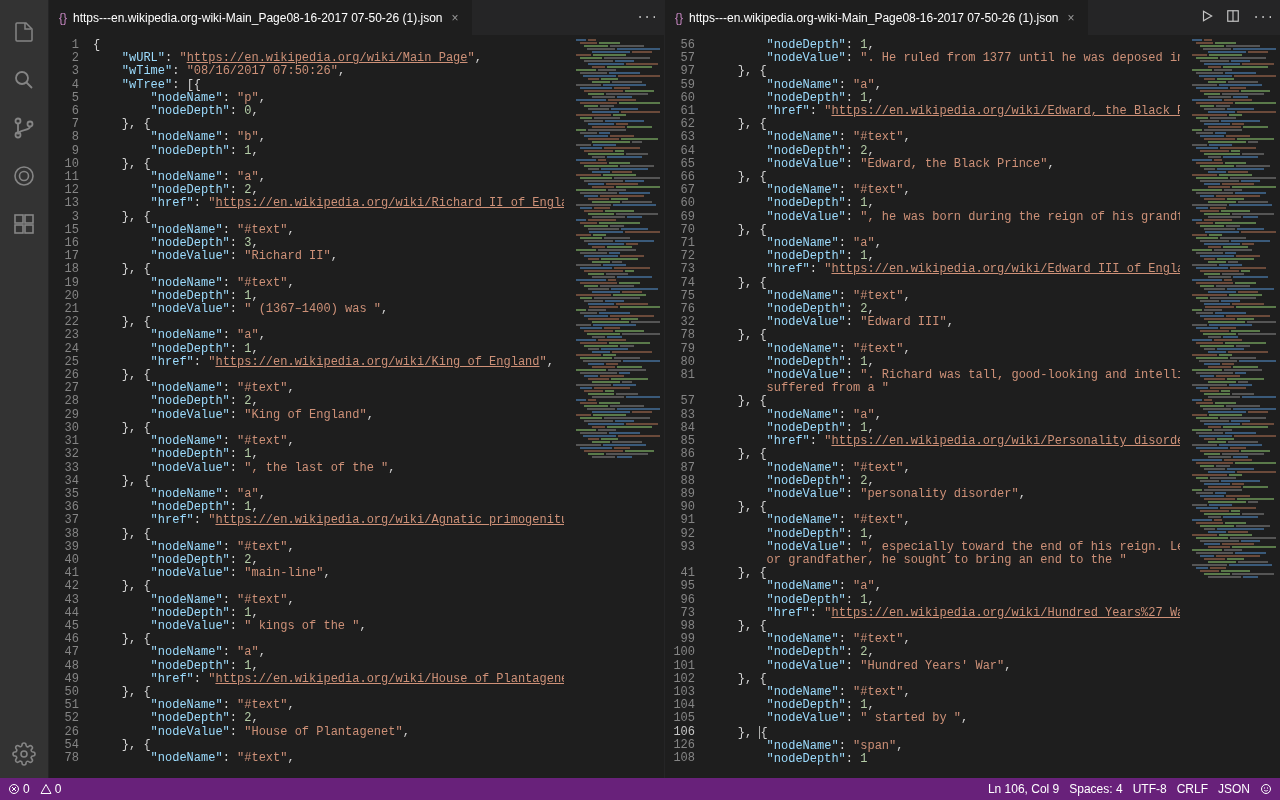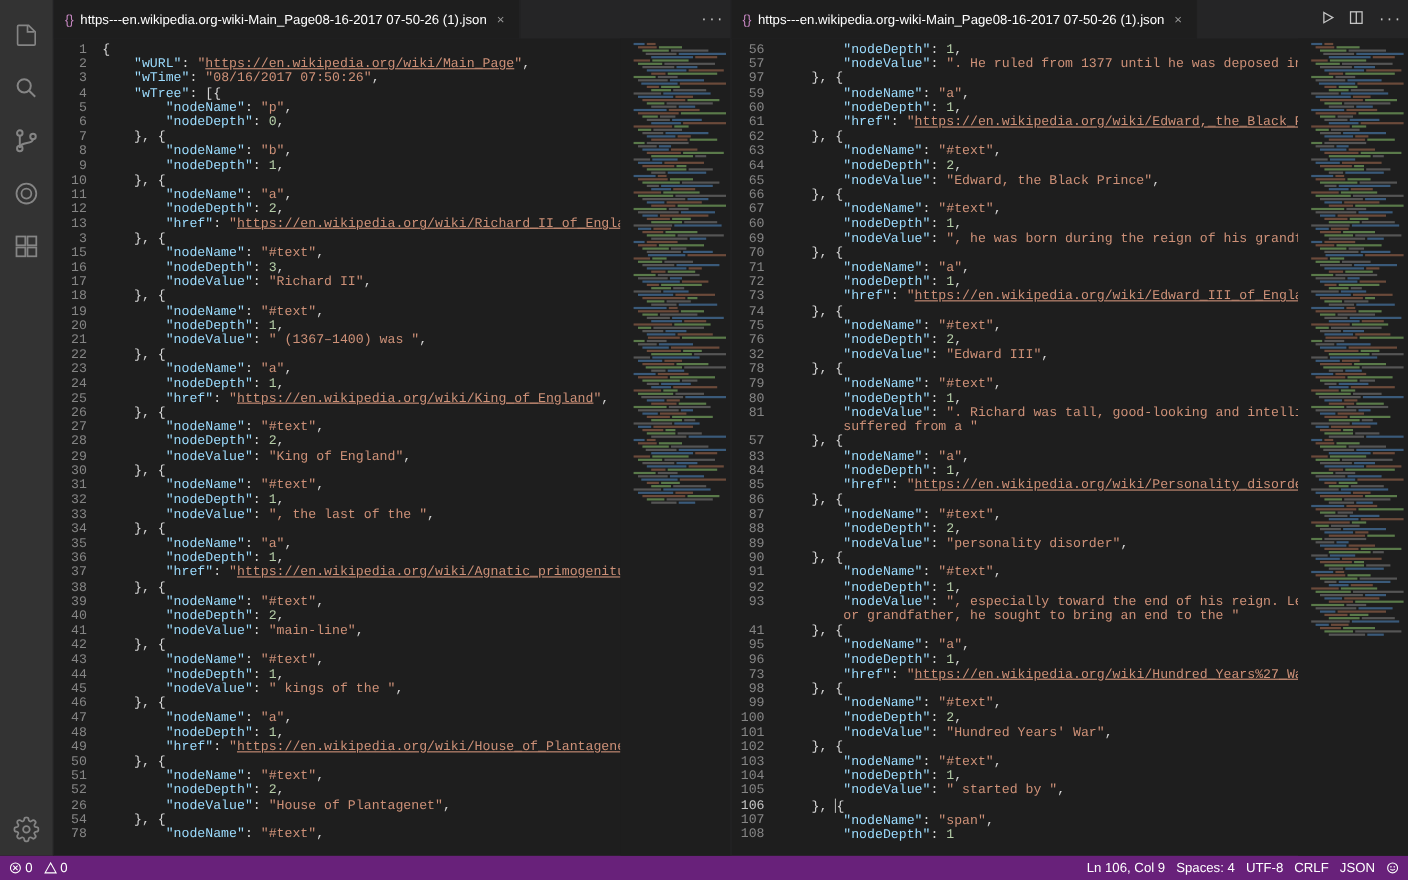--- a/index.html
+++ b/index.html
@@ -1017,21 +1017,21 @@
             <div>73</div>
             <div>98</div>
             <div>99</div>
             <div>100</div>
             <div>101</div>
             <div>102</div>
             <div>103</div>
             <div>104</div>
             <div>105</div>
             <div class="ln-current">106</div>
-            <div>107</div>
+            <div>126</div>
             <div>108</div>
           </div>
         <div class="code" id="code-right"><div>        <span class="k-key">"nodeDepth"</span><span class="k-punc">: </span><span class="k-num">1</span><span class="k-punc">,</span></div><div>        <span class="k-key">"nodeValue"</span><span class="k-punc">: </span><span class="k-str">". He ruled from 1377 until he was deposed in 1399. A son of "</span></div><div>    <span class="k-punc">}, {</span></div><div>        <span class="k-key">"nodeName"</span><span class="k-punc">: </span><span class="k-str">"a"</span><span class="k-punc">,</span></div><div>        <span class="k-key">"nodeDepth"</span><span class="k-punc">: </span><span class="k-num">1</span><span class="k-punc">,</span></div><div>        <span class="k-key">"href"</span><span class="k-punc">: </span><span class="k-str">"</span><span class="k-link">https://en.wikipedia.org/wiki/Edward,_the_Black_Prince</span></div><div>    <span class="k-punc">}, {</span></div><div>        <span class="k-key">"nodeName"</span><span class="k-punc">: </span><span class="k-str">"#text"</span><span class="k-punc">,</span></div><div>        <span class="k-key">"nodeDepth"</span><span class="k-punc">: </span><span class="k-num">2</span><span class="k-punc">,</span></div><div>        <span class="k-key">"nodeValue"</span><span class="k-punc">: </span><span class="k-str">"Edward, the Black Prince"</span><span class="k-punc">,</span></div><div>    <span class="k-punc">}, {</span></div><div>        <span class="k-key">"nodeName"</span><span class="k-punc">: </span><span class="k-str">"#text"</span><span class="k-punc">,</span></div><div>        <span class="k-key">"nodeDepth"</span><span class="k-punc">: </span><span class="k-num">1</span><span class="k-punc">,</span></div><div>        <span class="k-key">"nodeValue"</span><span class="k-punc">: </span><span class="k-str">", he was born during the reign of his grandfather, "</span></div><div>    <span class="k-punc">}, {</span></div><div>        <span class="k-key">"nodeName"</span><span class="k-punc">: </span><span class="k-str">"a"</span><span class="k-punc">,</span></div><div>        <span class="k-key">"nodeDepth"</span><span class="k-punc">: </span><span class="k-num">1</span><span class="k-punc">,</span></div><div>        <span class="k-key">"href"</span><span class="k-punc">: </span><span class="k-str">"</span><span class="k-link">https://en.wikipedia.org/wiki/Edward_III_of_England</span></div><div>    <span class="k-punc">}, {</span></div><div>        <span class="k-key">"nodeName"</span><span class="k-punc">: </span><span class="k-str">"#text"</span><span class="k-punc">,</span></div><div>        <span class="k-key">"nodeDepth"</span><span class="k-punc">: </span><span class="k-num">2</span><span class="k-punc">,</span></div><div>        <span class="k-key">"nodeValue"</span><span class="k-punc">: </span><span class="k-str">"Edward III"</span><span class="k-punc">,</span></div><div>    <span class="k-punc">}, {</span></div><div>        <span class="k-key">"nodeName"</span><span class="k-punc">: </span><span class="k-str">"#text"</span><span class="k-punc">,</span></div><div>        <span class="k-key">"nodeDepth"</span><span class="k-punc">: </span><span class="k-num">1</span><span class="k-punc">,</span></div><div>        <span class="k-key">"nodeValue"</span><span class="k-punc">: </span><span class="k-str">". Richard was tall, good-looking and intelligent, but he may have</span></div><div>        <span class="k-str">suffered from a "</span></div><div>    <span class="k-punc">}, {</span></div><div>        <span class="k-key">"nodeName"</span><span class="k-punc">: </span><span class="k-str">"a"</span><span class="k-punc">,</span></div><div>        <span class="k-key">"nodeDepth"</span><span class="k-punc">: </span><span class="k-num">1</span><span class="k-punc">,</span></div><div>        <span class="k-key">"href"</span><span class="k-punc">: </span><span class="k-str">"</span><span class="k-link">https://en.wikipedia.org/wiki/Personality_disorder</span></div><div>    <span class="k-punc">}, {</span></div><div>        <span class="k-key">"nodeName"</span><span class="k-punc">: </span><span class="k-str">"#text"</span><span class="k-punc">,</span></div><div>        <span class="k-key">"nodeDepth"</span><span class="k-punc">: </span><span class="k-num">2</span><span class="k-punc">,</span></div><div>        <span class="k-key">"nodeValue"</span><span class="k-punc">: </span><span class="k-str">"personality disorder"</span><span class="k-punc">,</span></div><div>    <span class="k-punc">}, {</span></div><div>        <span class="k-key">"nodeName"</span><span class="k-punc">: </span><span class="k-str">"#text"</span><span class="k-punc">,</span></div><div>        <span class="k-key">"nodeDepth"</span><span class="k-punc">: </span><span class="k-num">1</span><span class="k-punc">,</span></div><div>        <span class="k-key">"nodeValue"</span><span class="k-punc">: </span><span class="k-str">", especially toward the end of his reign. Less warlike than his father</span></div><div>        <span class="k-str">or grandfather, he sought to bring an end to the "</span></div><div>    <span class="k-punc">}, {</span></div><div>        <span class="k-key">"nodeName"</span><span class="k-punc">: </span><span class="k-str">"a"</span><span class="k-punc">,</span></div><div>        <span class="k-key">"nodeDepth"</span><span class="k-punc">: </span><span class="k-num">1</span><span class="k-punc">,</span></div><div>        <span class="k-key">"href"</span><span class="k-punc">: </span><span class="k-str">"</span><span class="k-link">https://en.wikipedia.org/wiki/Hundred_Years%27_War</span></div><div>    <span class="k-punc">}, {</span></div><div>        <span class="k-key">"nodeName"</span><span class="k-punc">: </span><span class="k-str">"#text"</span><span class="k-punc">,</span></div><div>        <span class="k-key">"nodeDepth"</span><span class="k-punc">: </span><span class="k-num">2</span><span class="k-punc">,</span></div><div>        <span class="k-key">"nodeValue"</span><span class="k-punc">: </span><span class="k-str">"Hundred Years' War"</span><span class="k-punc">,</span></div><div>    <span class="k-punc">}, {</span></div><div>        <span class="k-key">"nodeName"</span><span class="k-punc">: </span><span class="k-str">"#text"</span><span class="k-punc">,</span></div><div>        <span class="k-key">"nodeDepth"</span><span class="k-punc">: </span><span class="k-num">1</span><span class="k-punc">,</span></div><div>        <span class="k-key">"nodeValue"</span><span class="k-punc">: </span><span class="k-str">" started by "</span><span class="k-punc">,</span></div><div>    <span class="k-punc">}, </span><span class="cursor-mark"></span><span class="k-punc">{</span></div><div>        <span class="k-key">"nodeName"</span><span class="k-punc">: </span><span class="k-str">"span"</span><span class="k-punc">,</span></div><div>        <span class="k-key">"nodeDepth"</span><span class="k-punc">: </span><span class="k-num">1</span></div></div>
         <div class="minimap" id="minimap-right">
             <div class="minimap-lines">
               <div class="mm-line">
                 <span class="mm-seg" style="width:6px"></span>
                 <span class="mm-seg" style="width:10px;background:#3a5a7a"></span>
                 <span class="mm-seg" style="width:8px;background:#6b4a3a"></span>
               </div>

